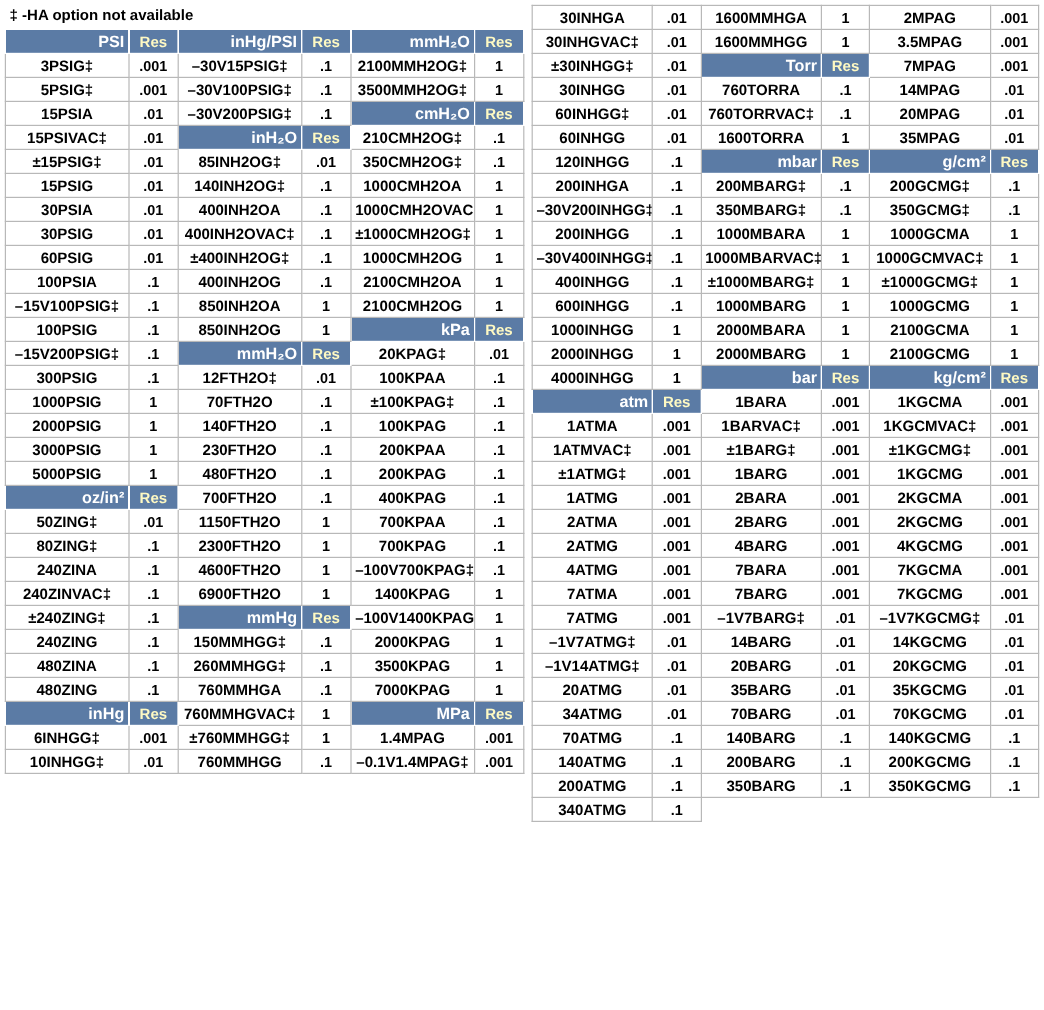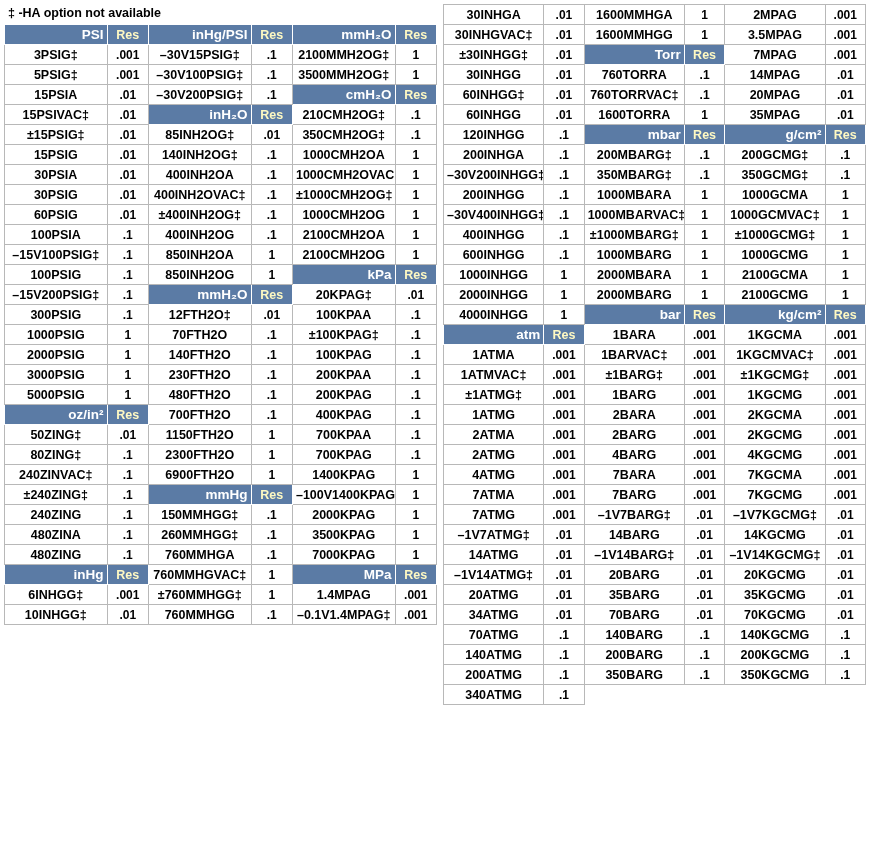--- a/index.html
+++ b/index.html
@@ -271,20 +271,28 @@
           </tr>
           <tr>
             <td class="val">80ZING‡</td>
             <td class="res">.1</td>
             <td class="val">2300FTH2O</td>
             <td class="res">1</td>
             <td class="val">700KPAG</td>
             <td class="res">.1</td>
           </tr>
           <tr>
+            <td class="val">240ZINA</td>
+            <td class="res">.1</td>
+            <td class="val">4600FTH2O</td>
+            <td class="res">1</td>
+            <td class="val">–100V700KPAG‡</td>
+            <td class="res">.1</td>
+          </tr>
+          <tr>
             <td class="val">240ZINVAC‡</td>
             <td class="res">.1</td>
             <td class="val">6900FTH2O</td>
             <td class="res">1</td>
             <td class="val">1400KPAG</td>
             <td class="res">1</td>
           </tr>
           <tr>
             <td class="val">±240ZING‡</td>
             <td class="res">.1</td>
@@ -566,28 +574,20 @@
           </tr>
           <tr>
             <td class="val">–1V7ATMG‡</td>
             <td class="res">.01</td>
             <td class="val">14BARG</td>
             <td class="res">.01</td>
             <td class="val">14KGCMG</td>
             <td class="res">.01</td>
           </tr>
           <tr>
-            <td class="val">14ATMG</td>
-            <td class="res">.01</td>
-            <td class="val">–1V14BARG‡</td>
-            <td class="res">.01</td>
-            <td class="val">–1V14KGCMG‡</td>
-            <td class="res">.01</td>
-          </tr>
-          <tr>
             <td class="val">–1V14ATMG‡</td>
             <td class="res">.01</td>
             <td class="val">20BARG</td>
             <td class="res">.01</td>
             <td class="val">20KGCMG</td>
             <td class="res">.01</td>
           </tr>
           <tr>
             <td class="val">20ATMG</td>
             <td class="res">.01</td>

